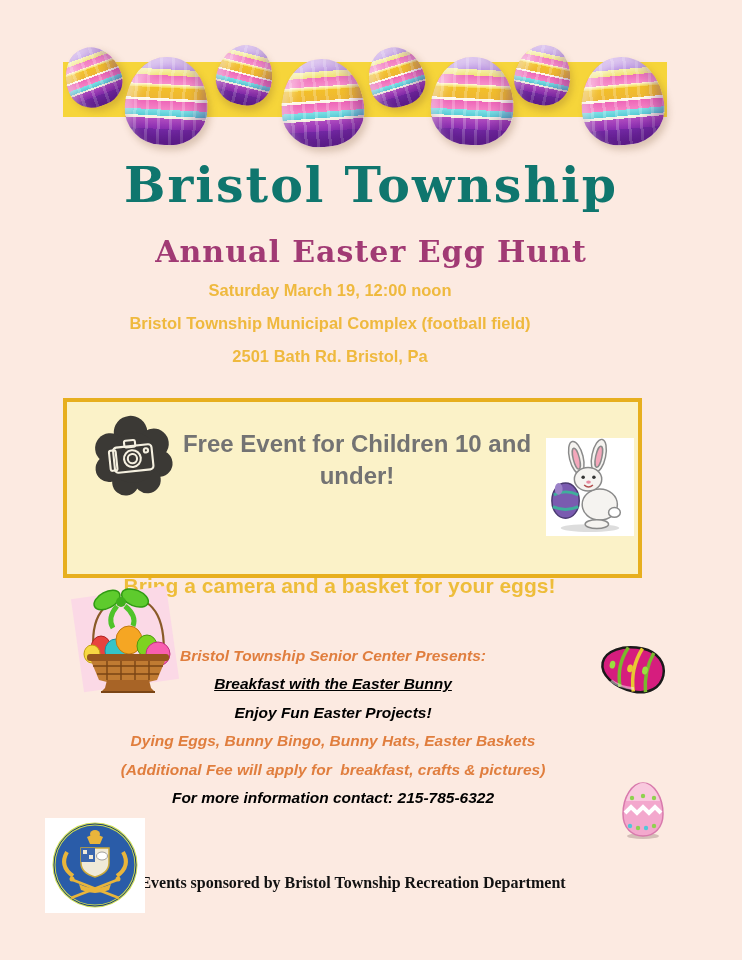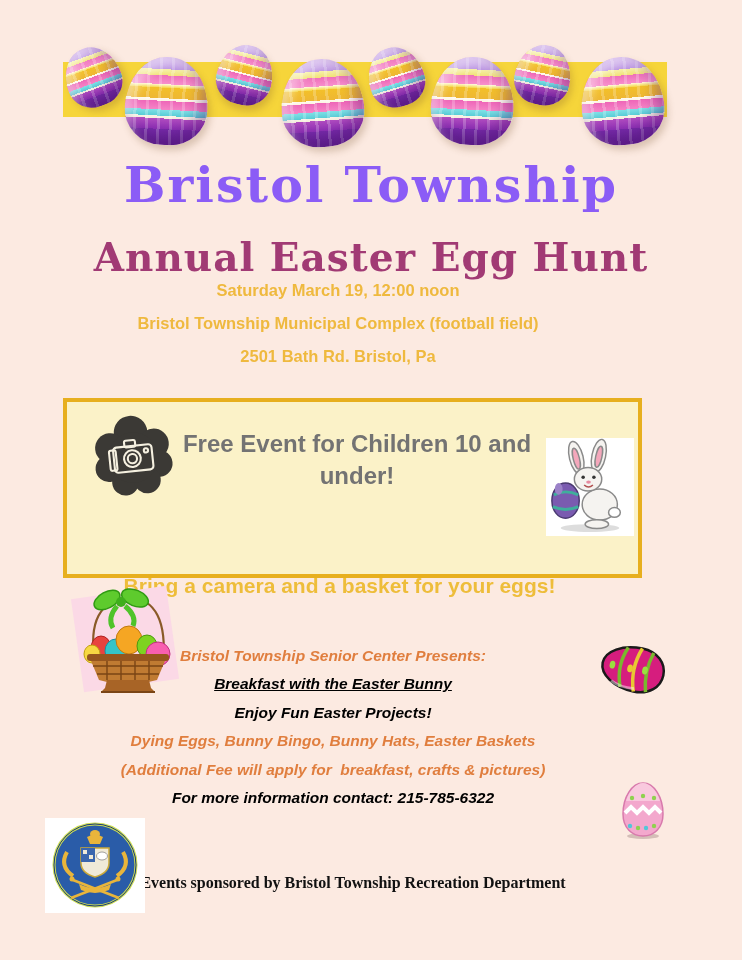--- a/index.html
+++ b/index.html
@@ -31,27 +31,27 @@
   .e2{left:125px;top:57px; transform:rotate(3deg);}
   .e3{left:217px;top:45px; transform:rotate(14deg);}
   .e4{left:281px;top:59px; transform:rotate(-4deg);}
   .e5{left:368px;top:47px; transform:rotate(-17deg);}
   .e6{left:431px;top:57px; transform:rotate(3deg);}
   .e7{left:515px;top:45px; transform:rotate(12deg);}
   .e8{left:581px;top:57px; transform:rotate(-5deg);}
 
   
   .title{position:absolute;left:0;top:156px;width:742px;text-align:center;
-         font-size:49px;font-weight:bold;letter-spacing:2px;color:#8b5cf6;
+         font-size:49px;font-weight:bold;letter-spacing:2px;color:#0f766e;
          font-family:"DejaVu Serif","Liberation Serif",serif;}
   .subtitle{position:absolute;left:0;top:234px;width:742px;text-align:center;
-         font-size:39px;font-weight:bold;letter-spacing:1px;color:#a13a74;
+         font-size:30px;font-weight:bold;letter-spacing:1px;color:#a13a74;
          font-family:"DejaVu Serif","Liberation Serif",serif;}
   .goldline{position:absolute;left:0;width:660px;text-align:center;
-         font-size:16.5px;font-weight:bold;color:#efb93e;padding-left:8px;}
+         font-size:16.5px;font-weight:bold;color:#efb93e;}
   .g1{top:281px;} .g2{top:314px;} .g3{top:347px;}
 
   
   .event-box{position:absolute;left:63px;top:398px;width:579px;height:180px;
              background:#fbf2c8;border:4px solid #e7af1e;box-sizing:border-box;}
   .camera{position:absolute;left:24px;top:12px;width:84px;height:84px;transform:rotate(-6deg);}
   .box-heading{position:absolute;left:100px;top:26px;width:380px;text-align:center;
                font-size:24px;font-weight:bold;line-height:1.35;color:#737373;}
   .bunny-box{position:absolute;right:4px;top:36px;width:88px;height:98px;background:#ffffff;}
   .box-note{position:absolute;left:0;top:128px;width:545px;text-align:center;

